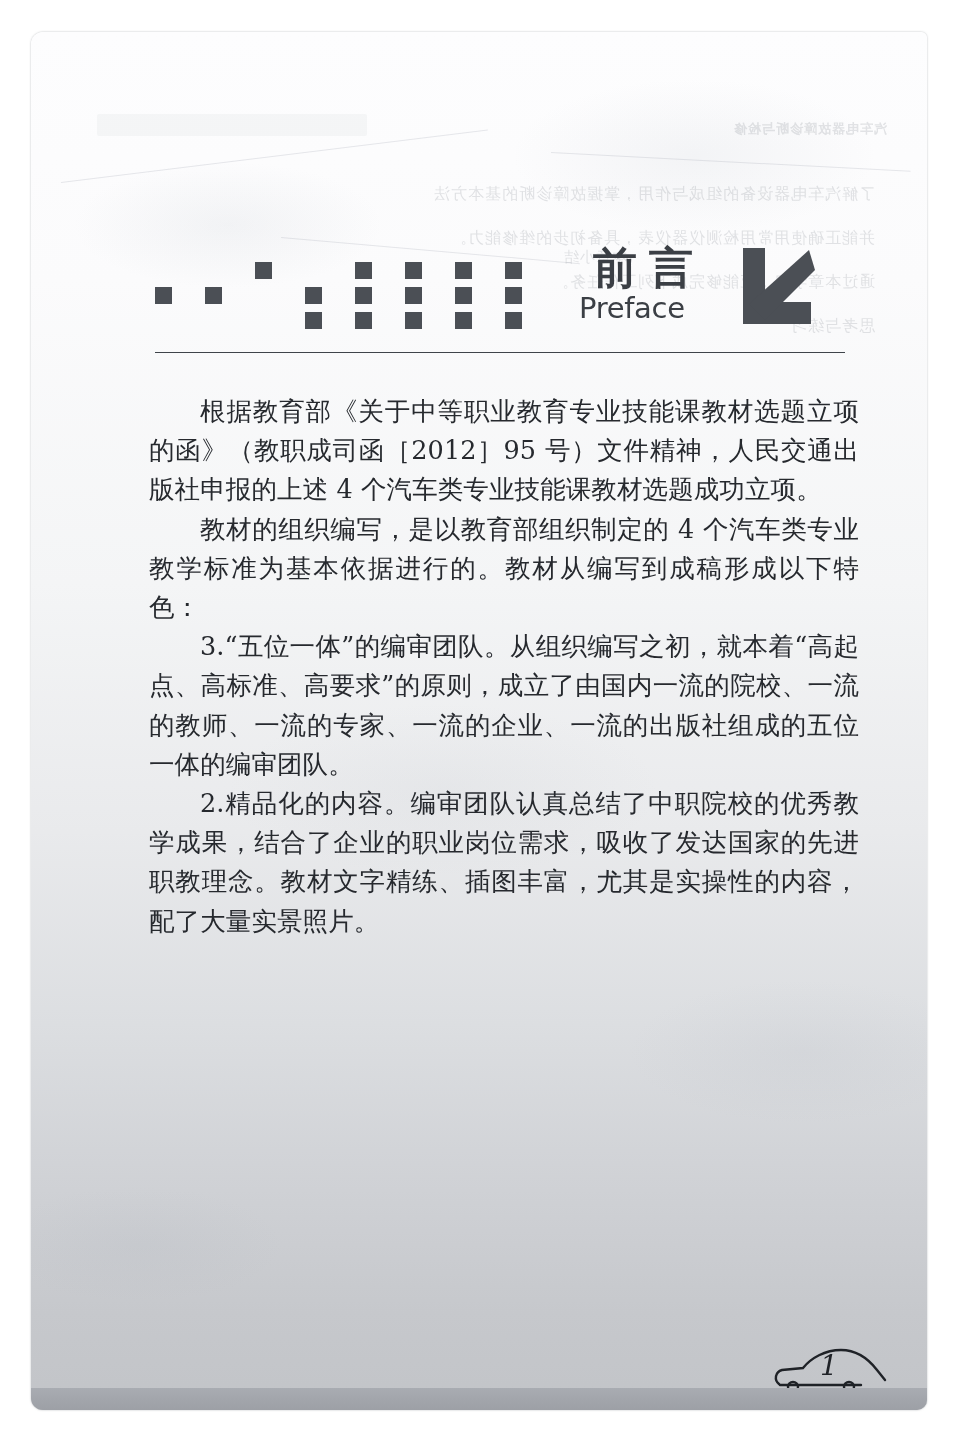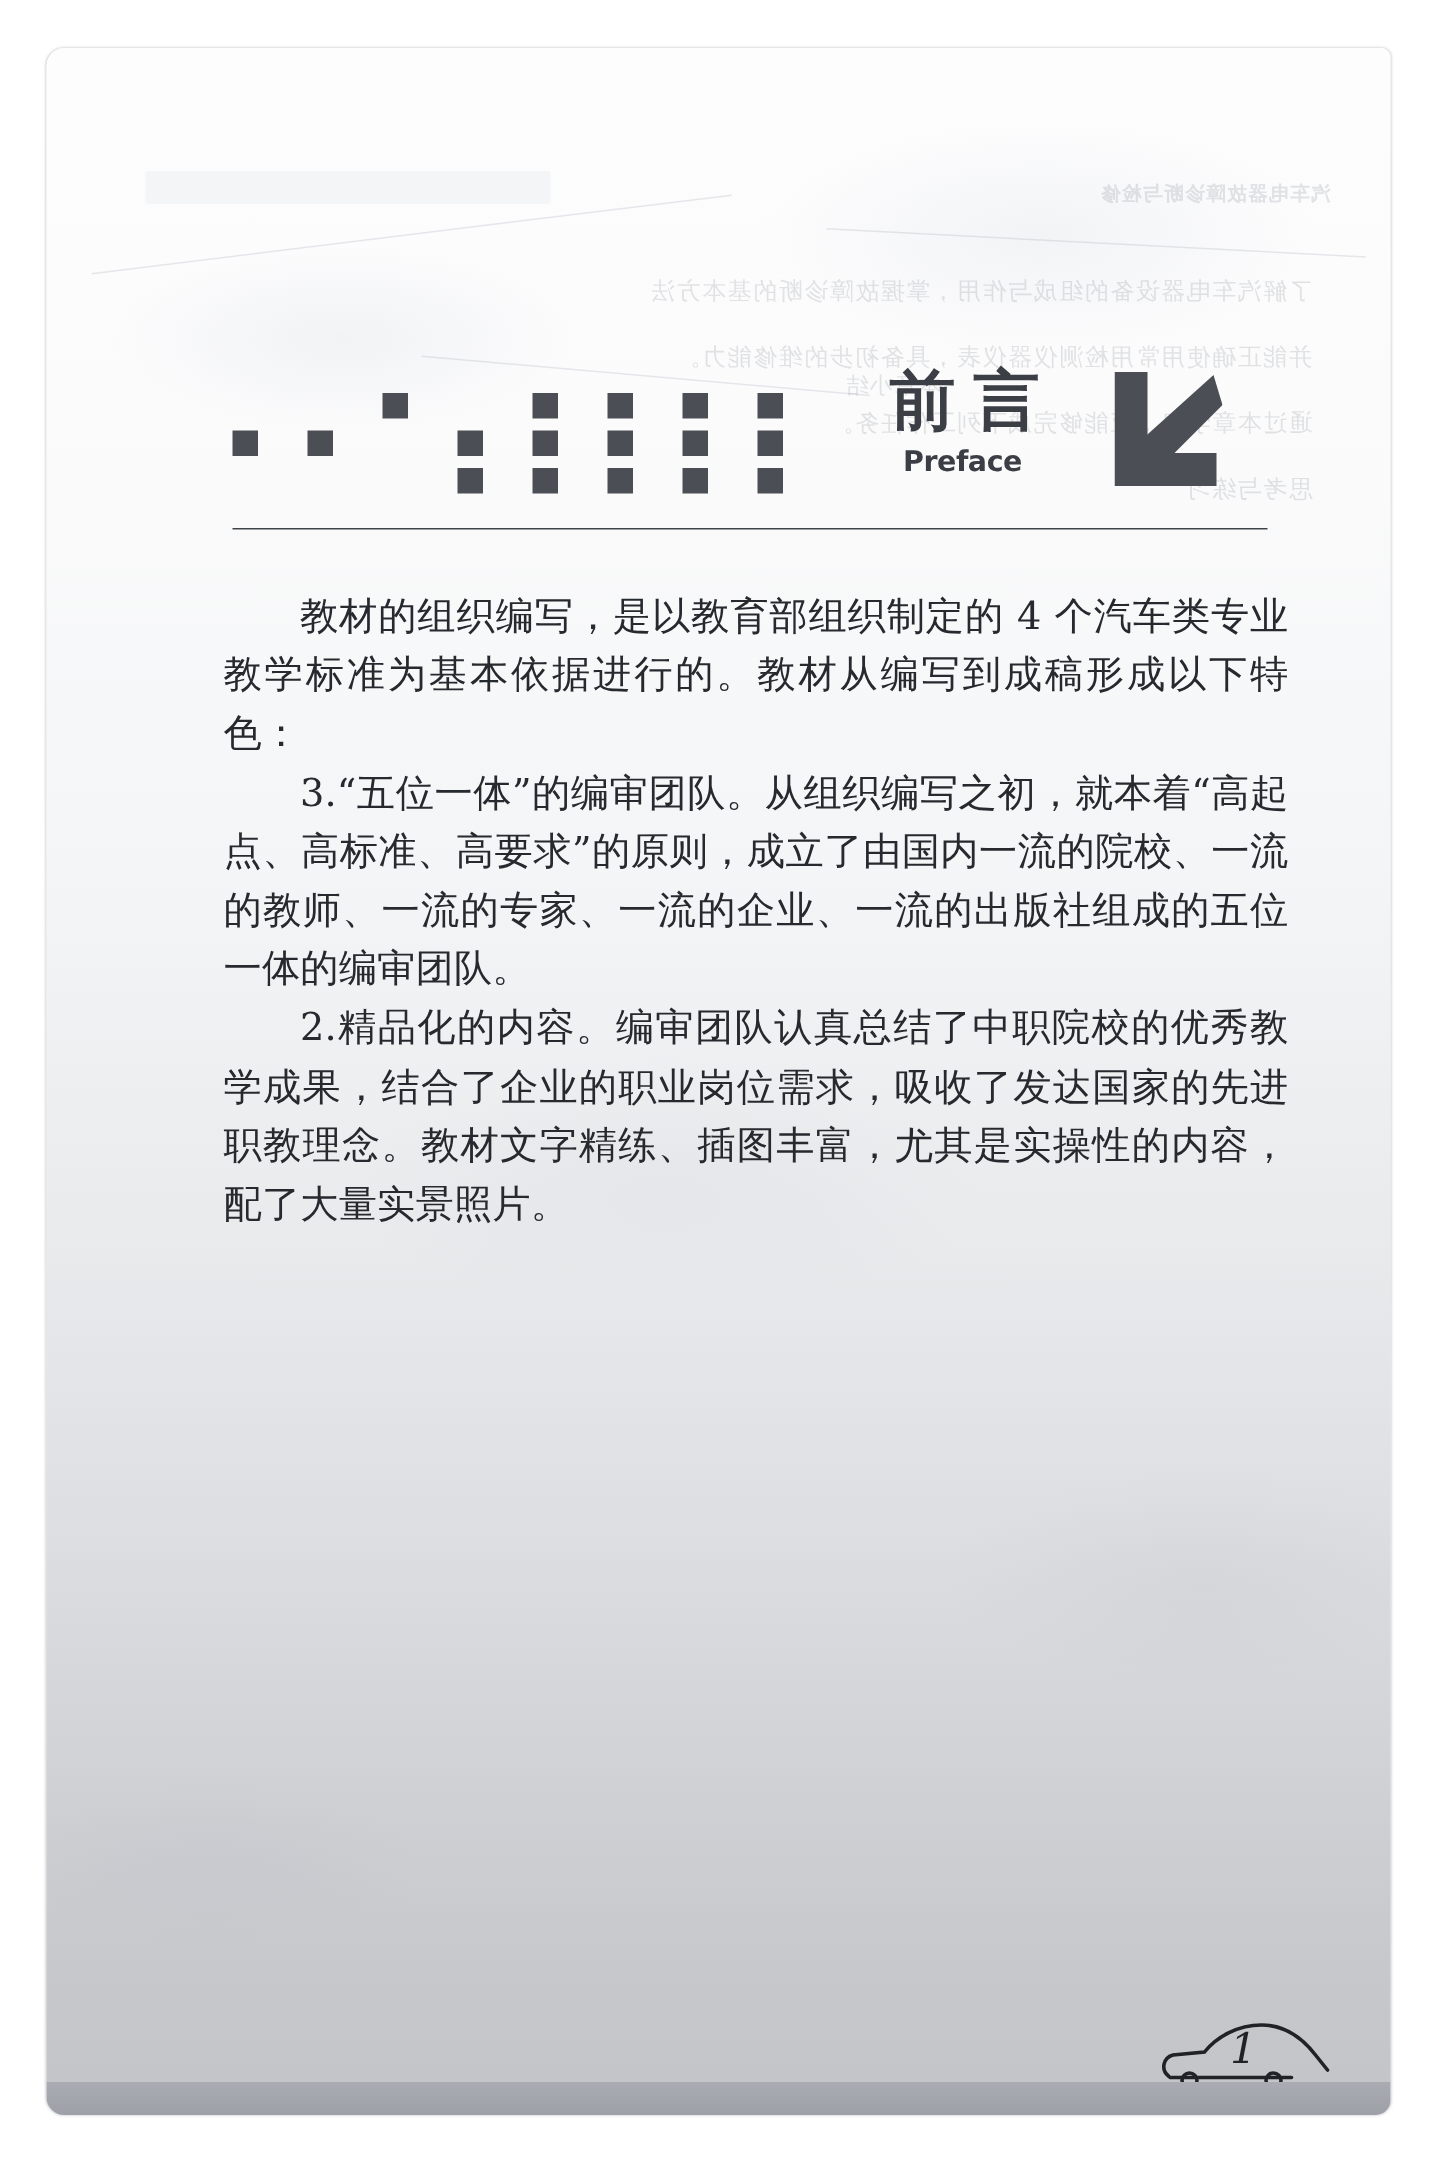--- a/index.html
+++ b/index.html
@@ -139,25 +139,25 @@
     line-height: 44px;
     font-weight: bold;
     color: #3b3f45;
     letter-spacing: 12px;
     font-family: "DejaVu Sans", sans-serif;
     white-space: nowrap;
     margin-left: 16px;
   }
   .logo-en {
     position: absolute;
-    left: 447px;
+    left: 424px;
     top: 52px;
-    font-size: 19px;
+    font-size: 29px;
     line-height: 25px;
-    font-weight: bold;
+    font-weight: normal;
     color: #3b3f45;
     font-family: "DejaVu Sans", sans-serif;
     letter-spacing: -0.3px;
   }
 
   .corner-arrow {
     position: absolute;
     left: 588px;
     top: 4px;
     width: 72px;
@@ -276,20 +276,21 @@
 
       <svg class="corner-arrow" viewBox="0 0 72 76">
         <polygon points="0,0 22,0 22,54 68,54 68,76 0,76" fill="#4b4f55"></polygon>
         <polygon points="66,2 72,22 22,72 6,56" fill="#4b4f55"></polygon>
       </svg>
     </div>
 
     <div class="header-rule"></div>
 
     <div class="body-text">
+      <p>根据教育部《关于中等职业教育专业技能课教材选题立项的函》（教职成司函［2012］95 号）文件精神，人民交通出版社申报的上述 4 个汽车类专业技能课教材选题成功立项。</p>
       <p>教材的组织编写，是以教育部组织制定的 4 个汽车类专业教学标准为基本依据进行的。教材从编写到成稿形成以下特色：</p>
       <p>3.“五位一体”的编审团队。从组织编写之初，就本着“高起点、高标准、高要求”的原则，成立了由国内一流的院校、一流的教师、一流的专家、一流的企业、一流的出版社组成的五位一体的编审团队。</p>
       <p>2.精品化的内容。编审团队认真总结了中职院校的优秀教学成果，结合了企业的职业岗位需求，吸收了发达国家的先进职教理念。教材文字精练、插图丰富，尤其是实操性的内容，配了大量实景照片。</p>
 
     </div>
 
     <div class="page-folio">
       <svg width="120" height="62" viewBox="0 0 120 62">
         <path d="M6,44 C1,40 2,32 9,30 L30,28 C38,18 52,10 68,10
                  C82,10 94,17 104,30 L112,40" fill="none" stroke="#1f2227" stroke-width="2.4" stroke-linecap="round"></path>

